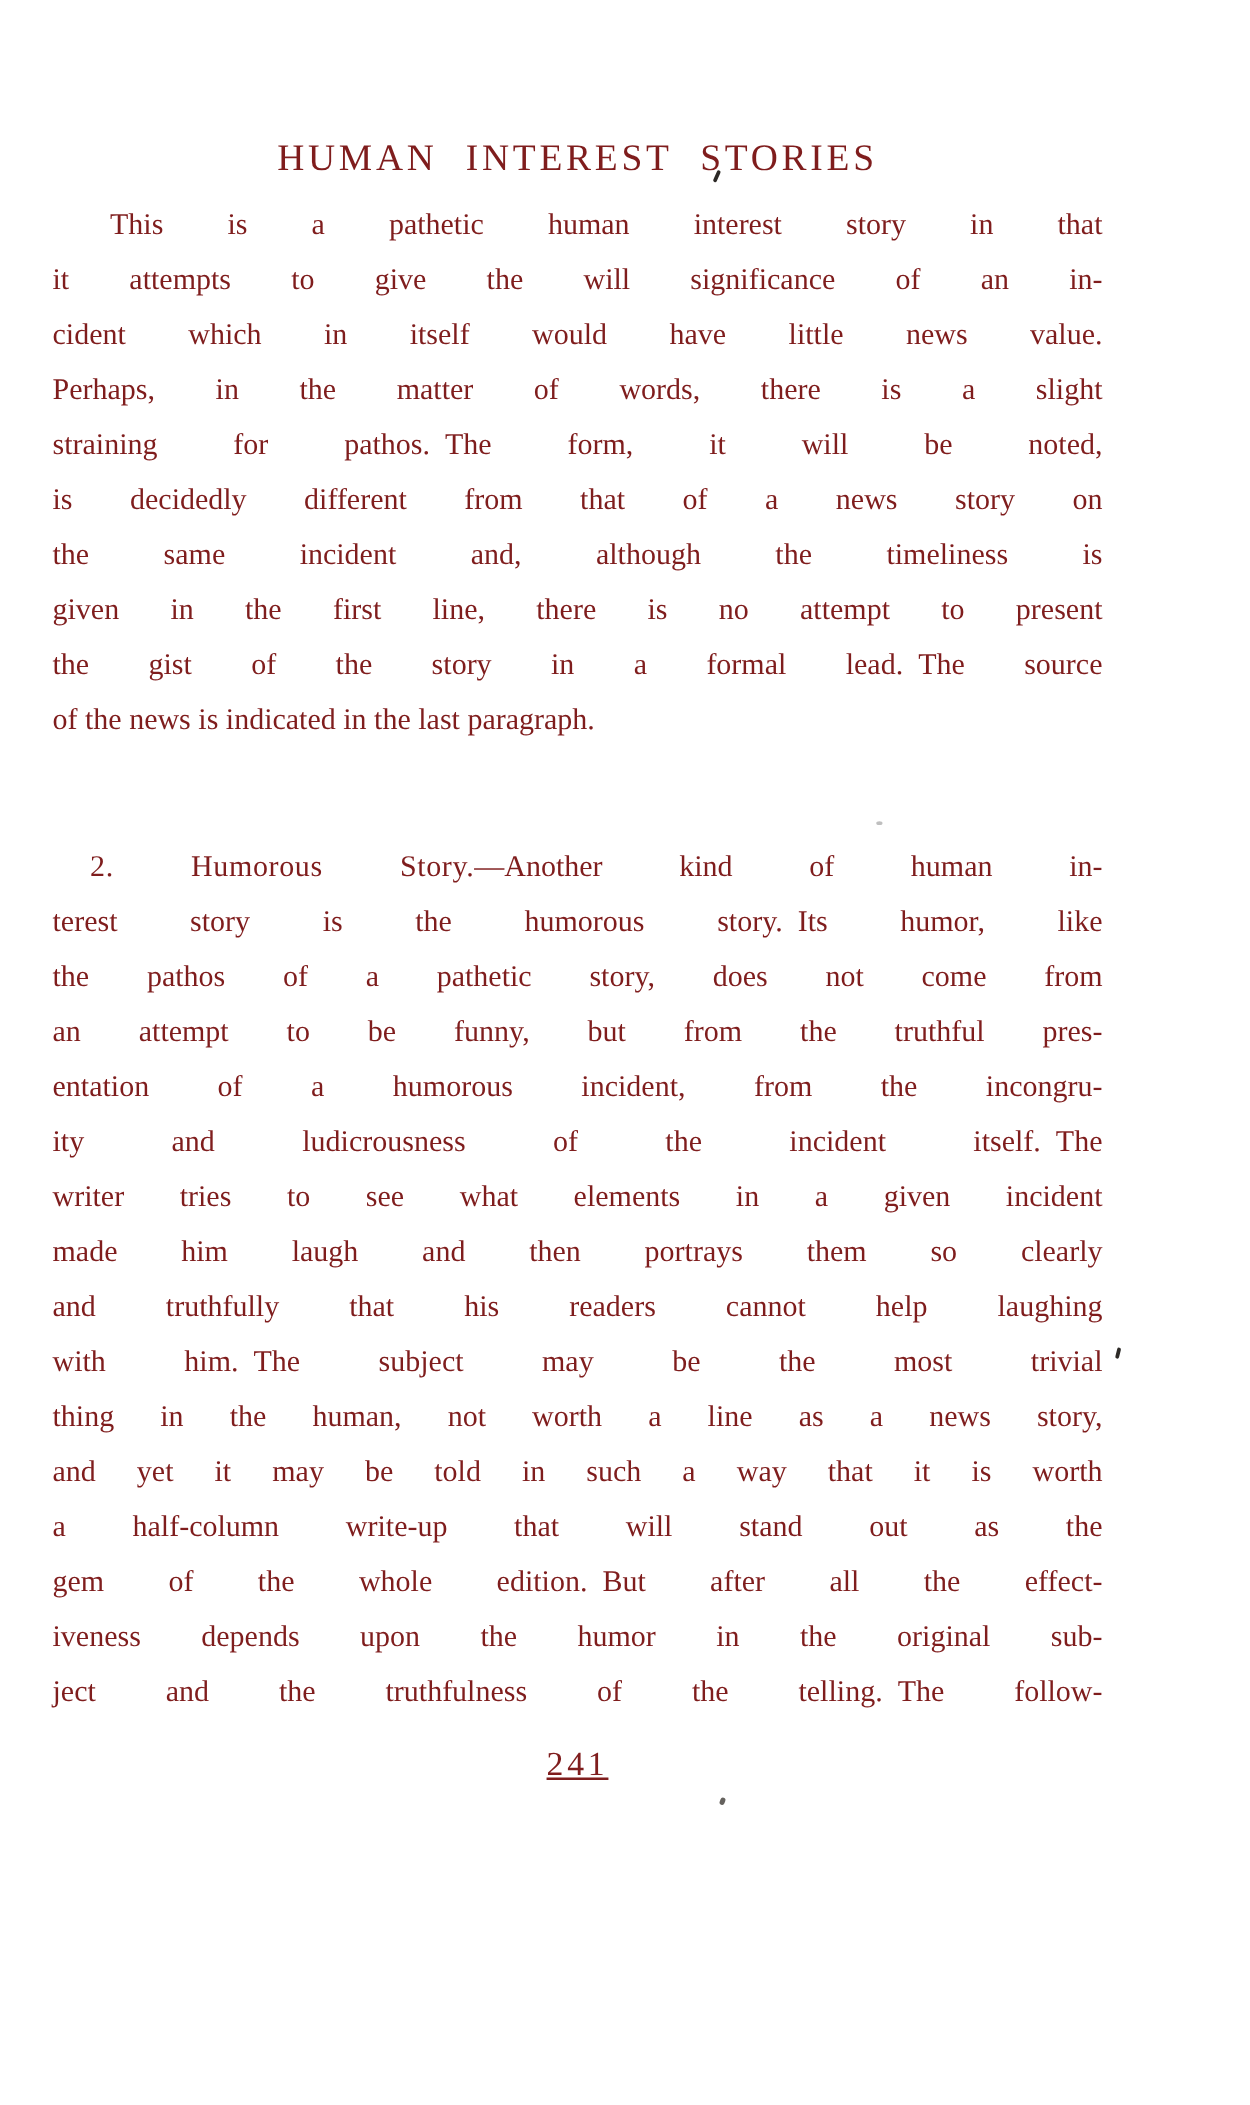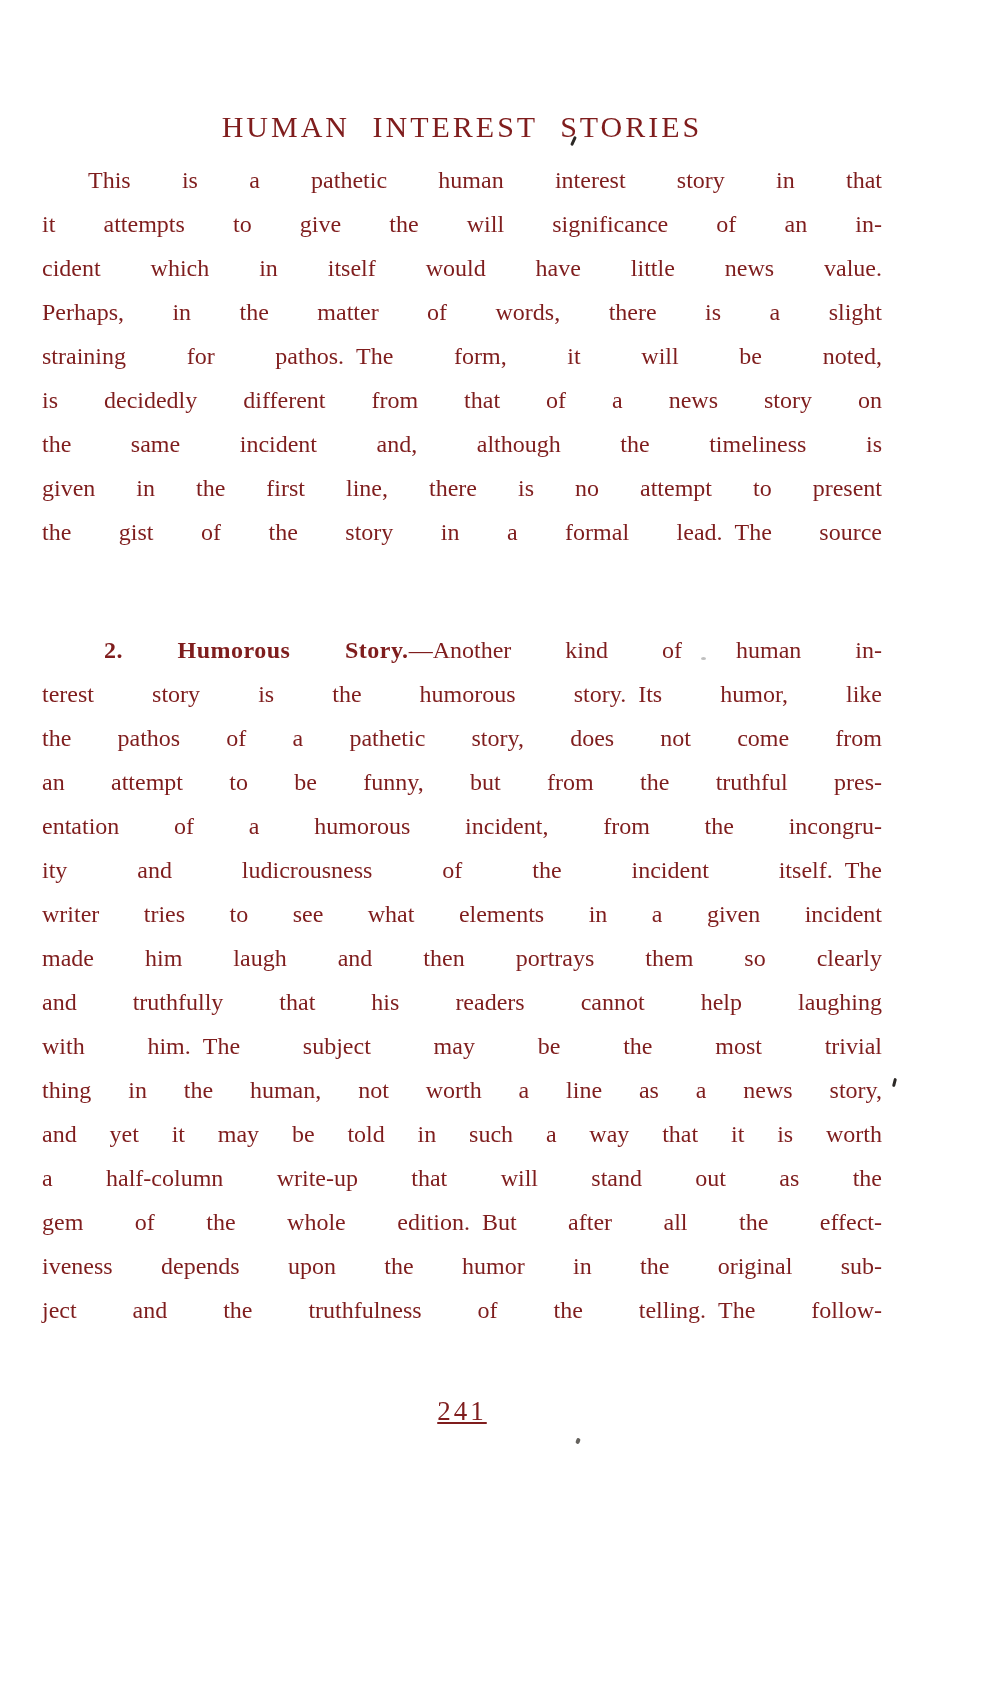--- a/index.html
+++ b/index.html
@@ -34,21 +34,21 @@
   }
   .line {
     text-align: justify;
     text-justify: inter-word;
     min-height: 44px;
   }
   .line.j { text-align-last: justify; }
   .indent1 { text-indent: 46px; }
   .indent2 { text-indent: 30px; }
   .para2 { margin-top: 74px; }
-  .lead-in { font-weight: bold; letter-spacing: 0.5px; margin-left: 32px; }
+  .lead-in { font-weight: normal; letter-spacing: 0.5px; }
   .pagenum {
     position: absolute;
     top: 1396px;
     left: 42px;
     width: 840px;
     text-align: center;
     font-size: 27px;
     letter-spacing: 3px;
     text-decoration: underline;
   }
@@ -84,20 +84,21 @@
     <div>
       <div class="line j indent1">This is a pathetic human interest story in that</div>
       <div class="line j">it attempts to give the will significance of an in-</div>
       <div class="line j">cident which in itself would have little news value.</div>
       <div class="line j">Perhaps, in the matter of words, there is a slight</div>
       <div class="line j">straining for pathos. The form, it will be noted,</div>
       <div class="line j">is decidedly different from that of a news story on</div>
       <div class="line j">the same incident and, although the timeliness is</div>
       <div class="line j">given in the first line, there is no attempt to present</div>
       <div class="line j">the gist of the story in a formal lead. The source</div>
+      <div class="line">of the news is indicated in the last paragraph.</div>
     </div>
 
     <div class="para2">
       <div class="line j indent2"><span class="lead-in">2. Humorous Story.</span><span>—Another kind of human in-</span></div>
       <div class="line j">terest story is the humorous story. Its humor, like</div>
       <div class="line j">the pathos of a pathetic story, does not come from</div>
       <div class="line j">an attempt to be funny, but from the truthful pres-</div>
       <div class="line j">entation of a humorous incident, from the incongru-</div>
       <div class="line j">ity and ludicrousness of the incident itself. The</div>
       <div class="line j">writer tries to see what elements in a given incident</div>

